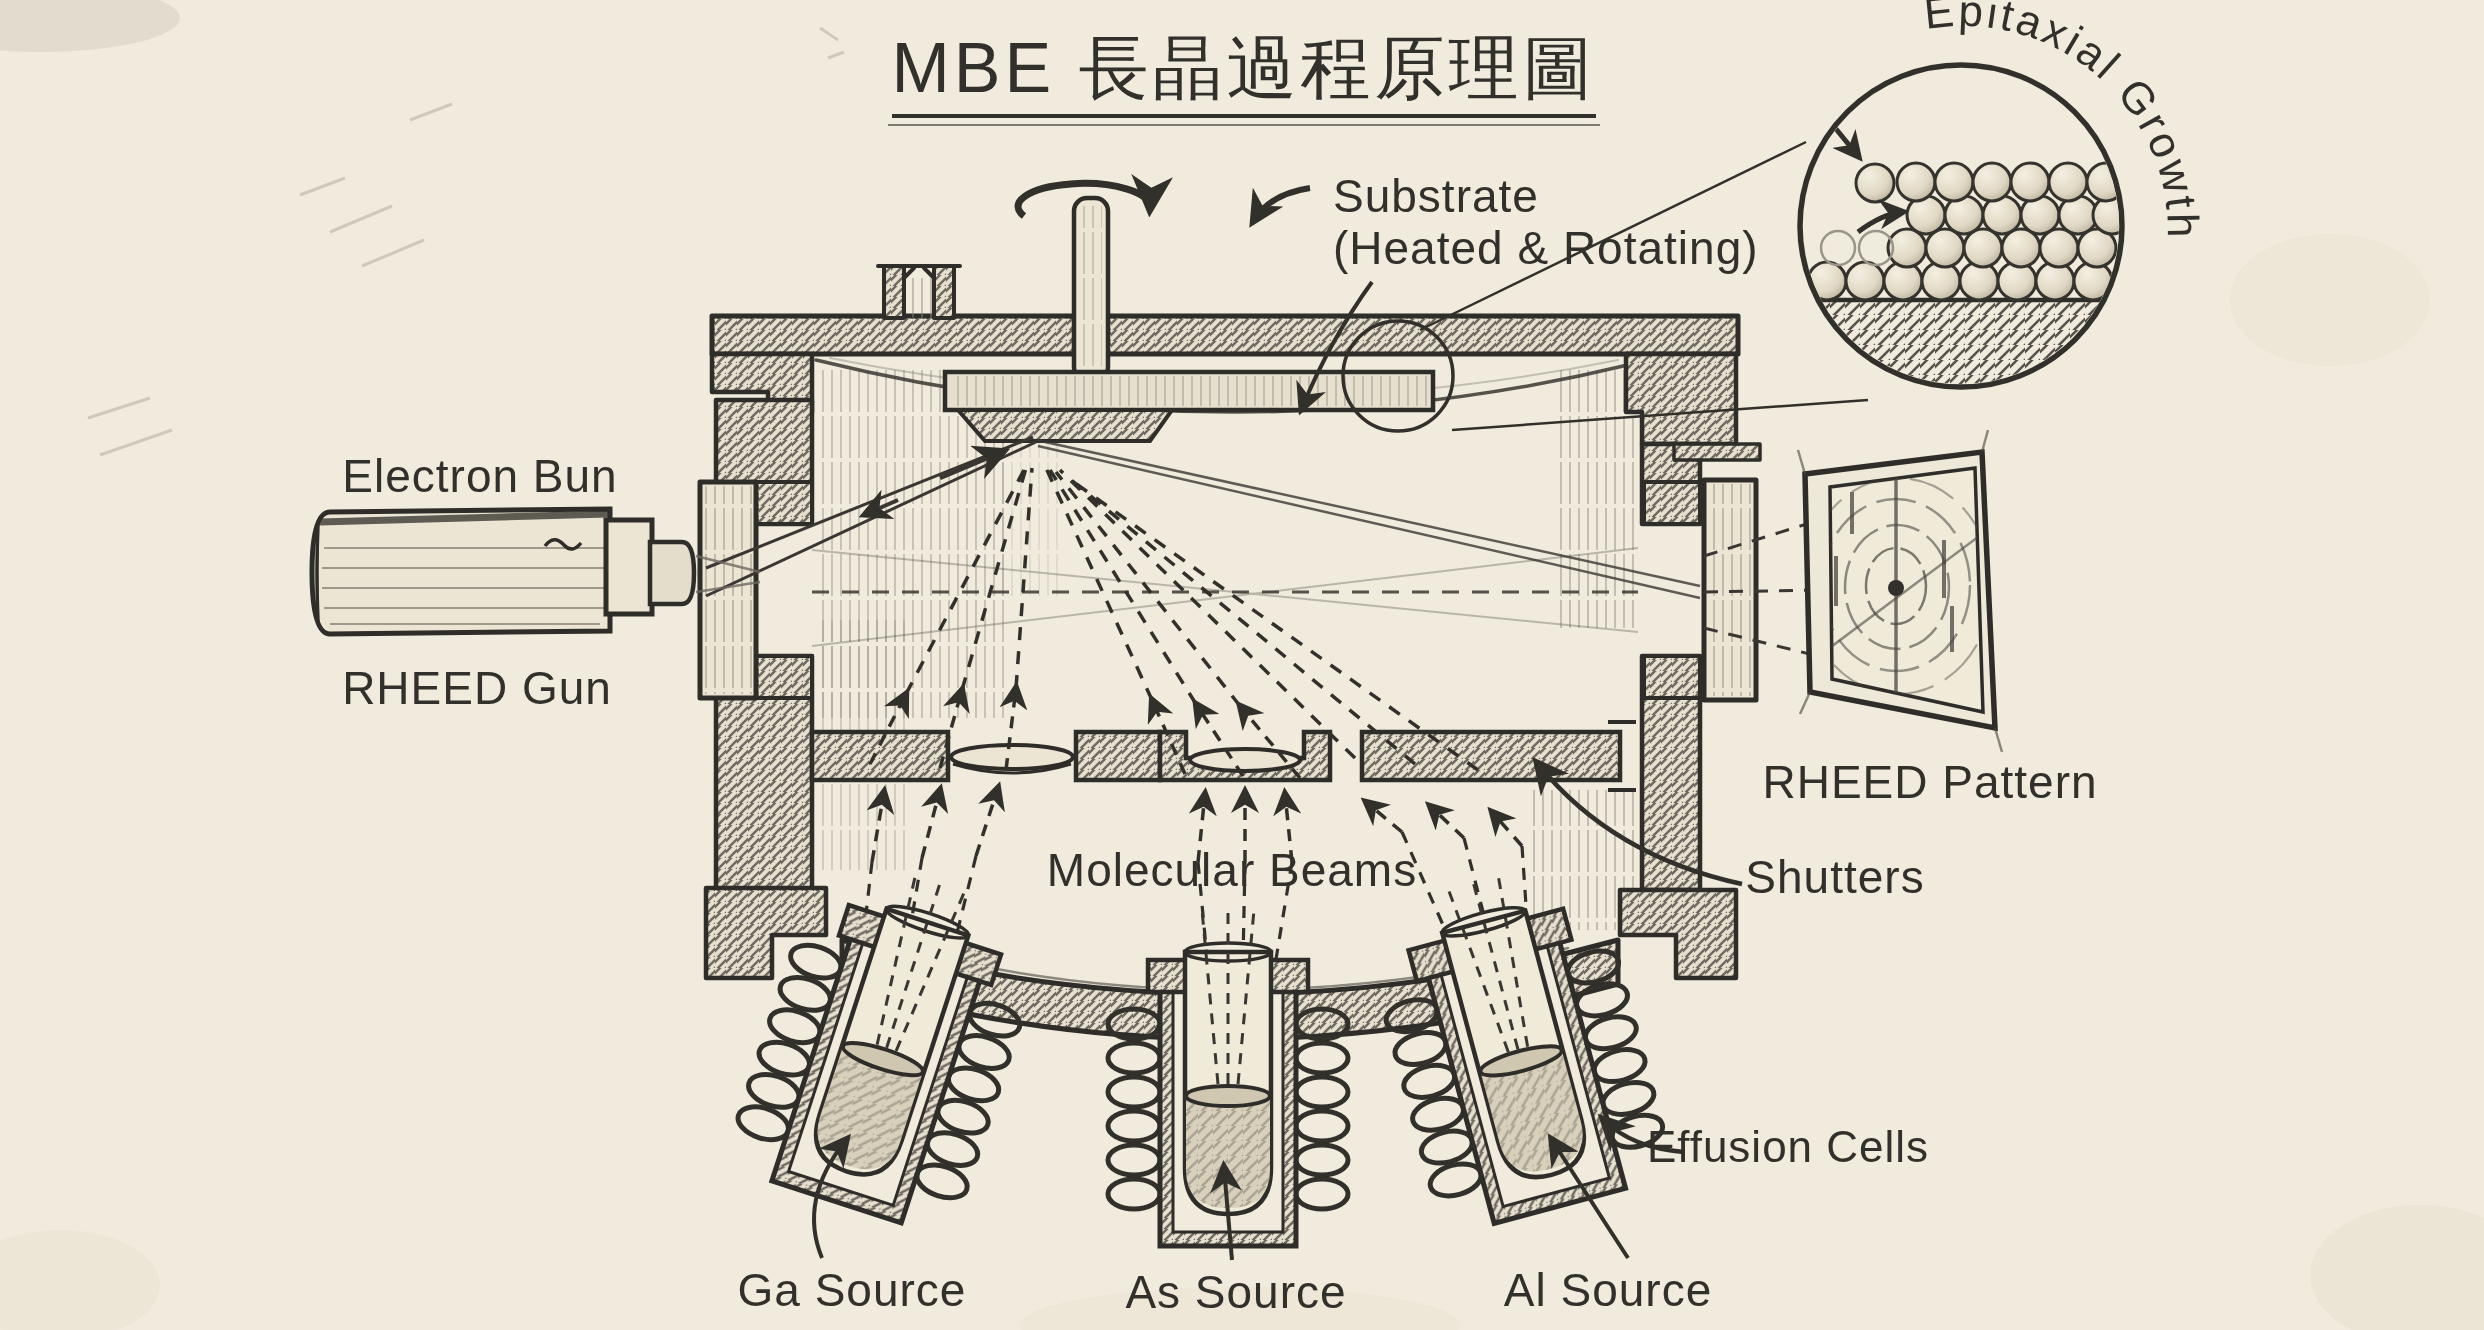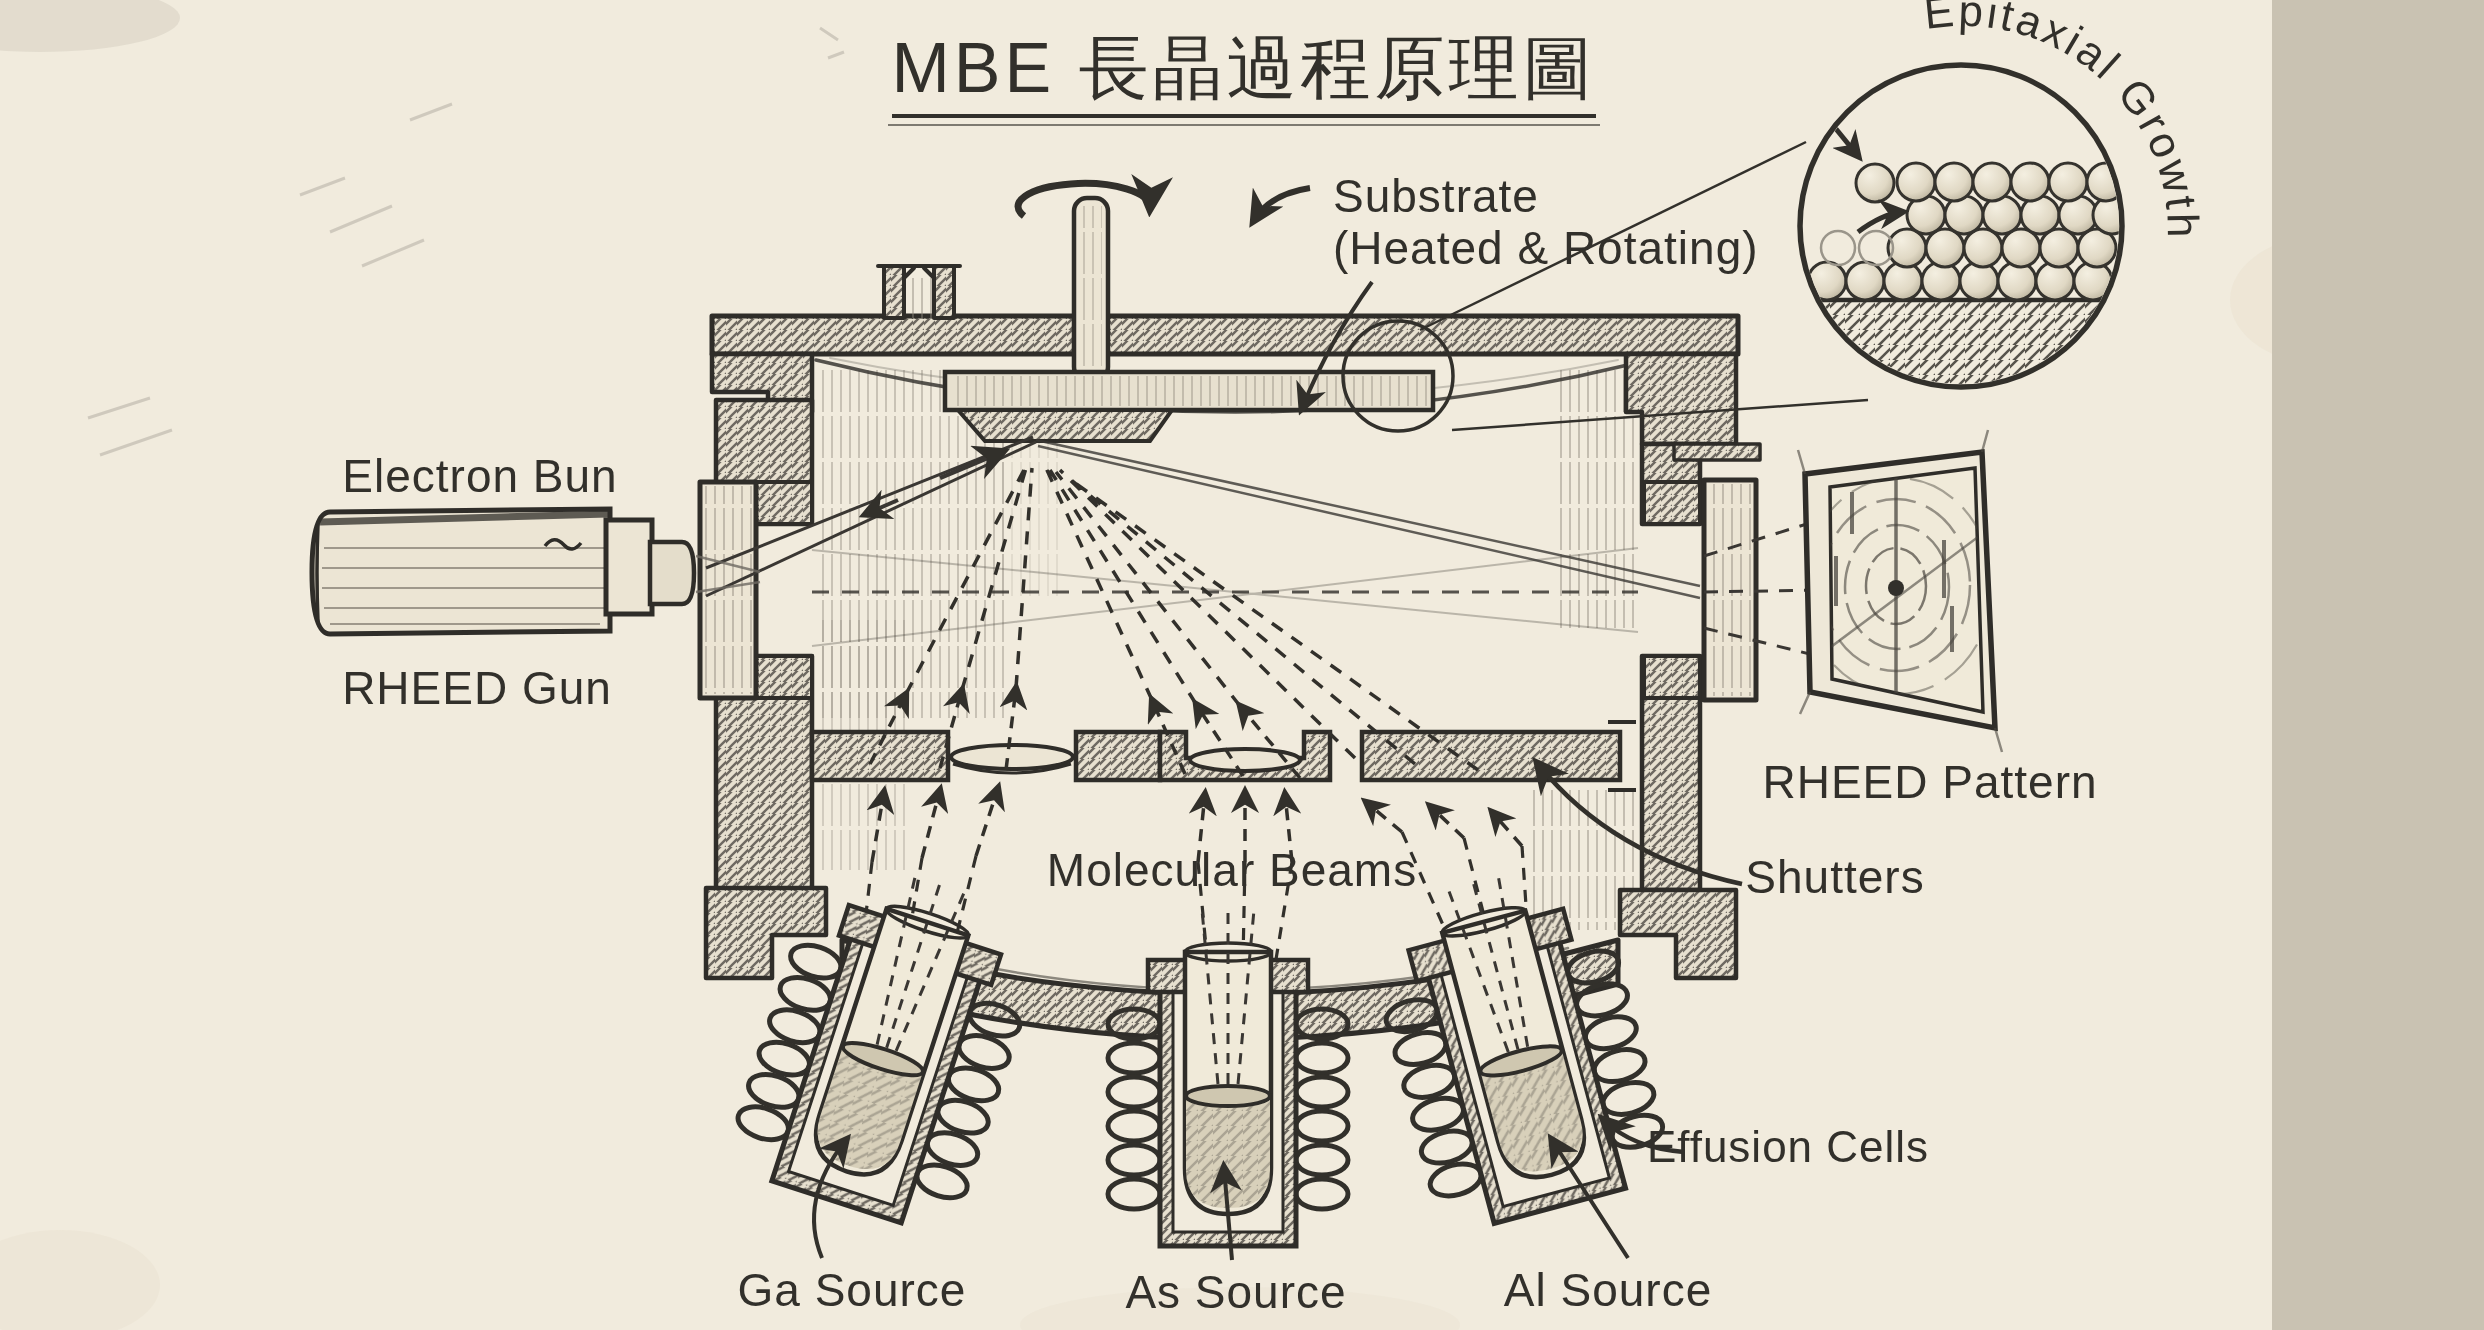--- a/index.html
+++ b/index.html
@@ -1,20 +1,20 @@
 <!DOCTYPE html>
 <html style="--paper: #f1ebdd; --ink: #32302b; --hatchln: #6e6961;"><head>
 <meta charset="utf-8">
 <style>
   :root{
     --paper:#f1ebdd; --ink:#32302b; --ink-soft:#4a463f; --hatchln:#6e6961;
     --fill-light:#ece5d4; --fill-mid:#ded6c2;
   }
   html,body{margin:0;padding:0;background:#c9c2b2;}
-  #stage{width:2272px;height:1330px;background:var(--paper);position:relative;overflow:hidden;}
+  #stage{width:2484px;height:1330px;background:var(--paper);position:relative;overflow:hidden;}
   svg{display:block}
   text{font-family:"Liberation Sans","DejaVu Sans",sans-serif;fill:var(--ink);}
   .title-t{font-size:70px;letter-spacing:4px;font-weight:500;}
   .lbl{font-size:46px;letter-spacing:1px;}
   .lbl-s{font-size:44px;letter-spacing:1px;}
   .arc-t{font-size:44px;letter-spacing:3px;}
   .mid{text-anchor:middle;}
 </style>
 </head>
 <body>

